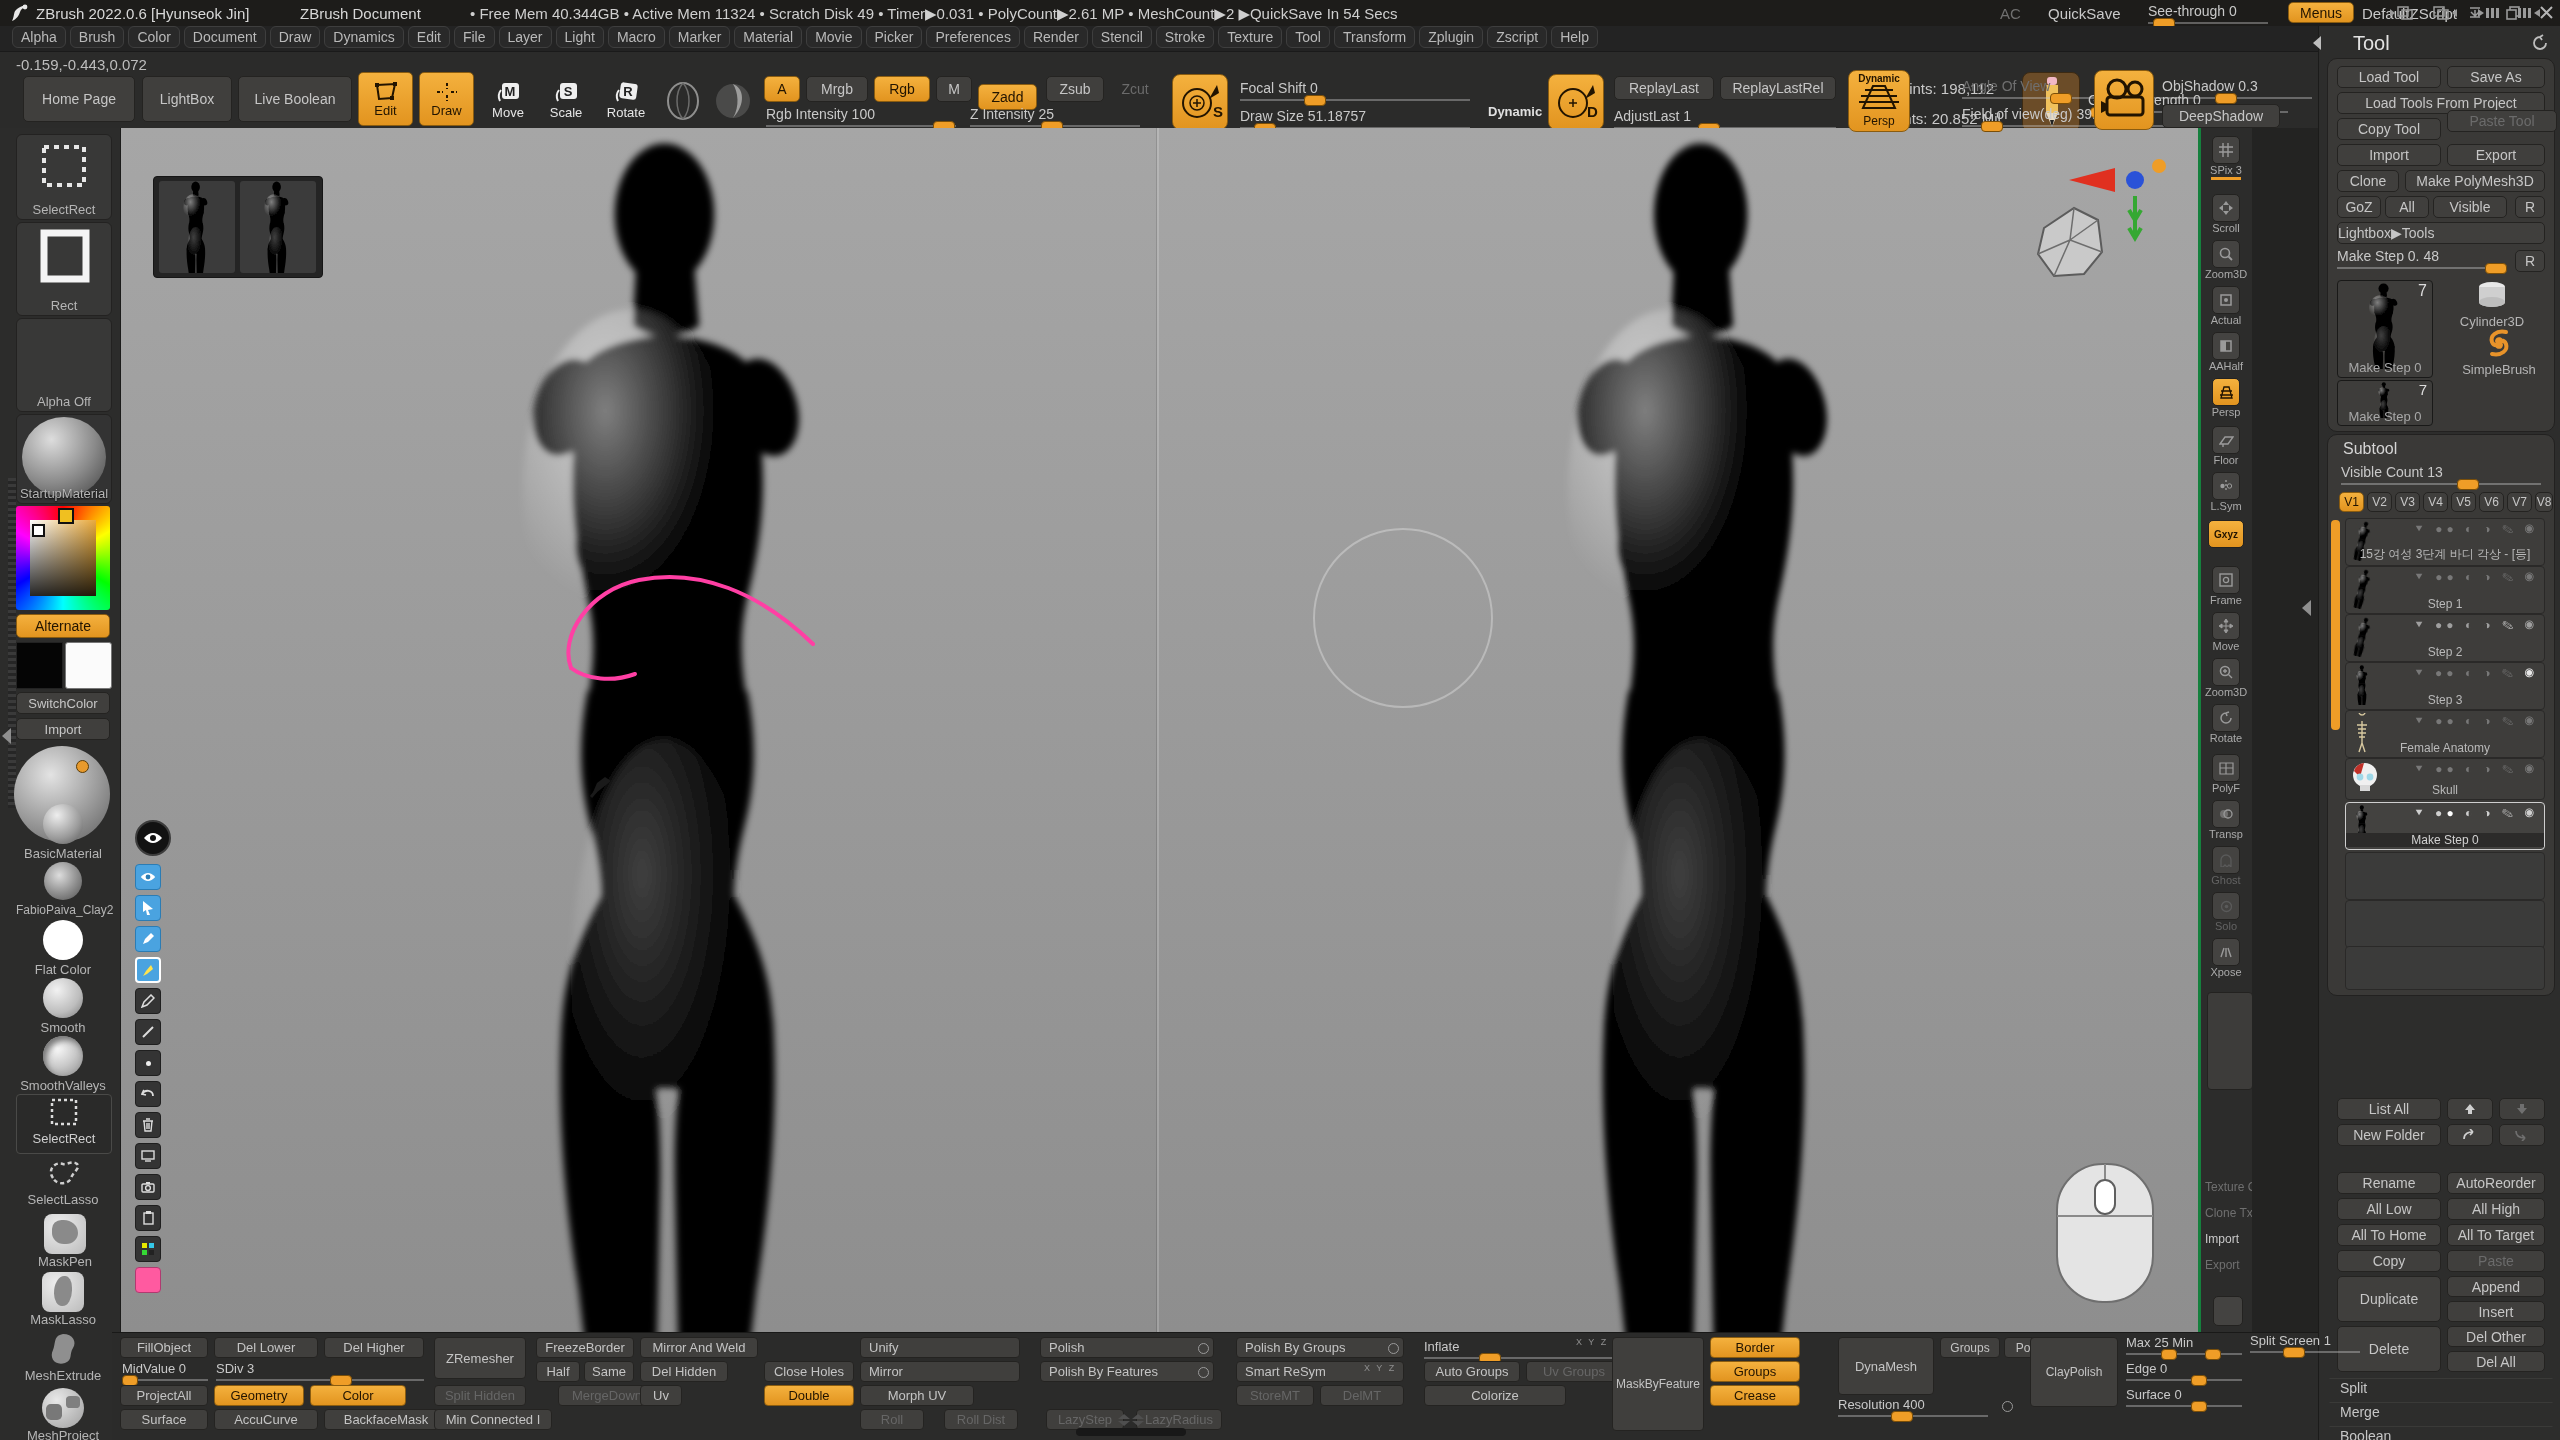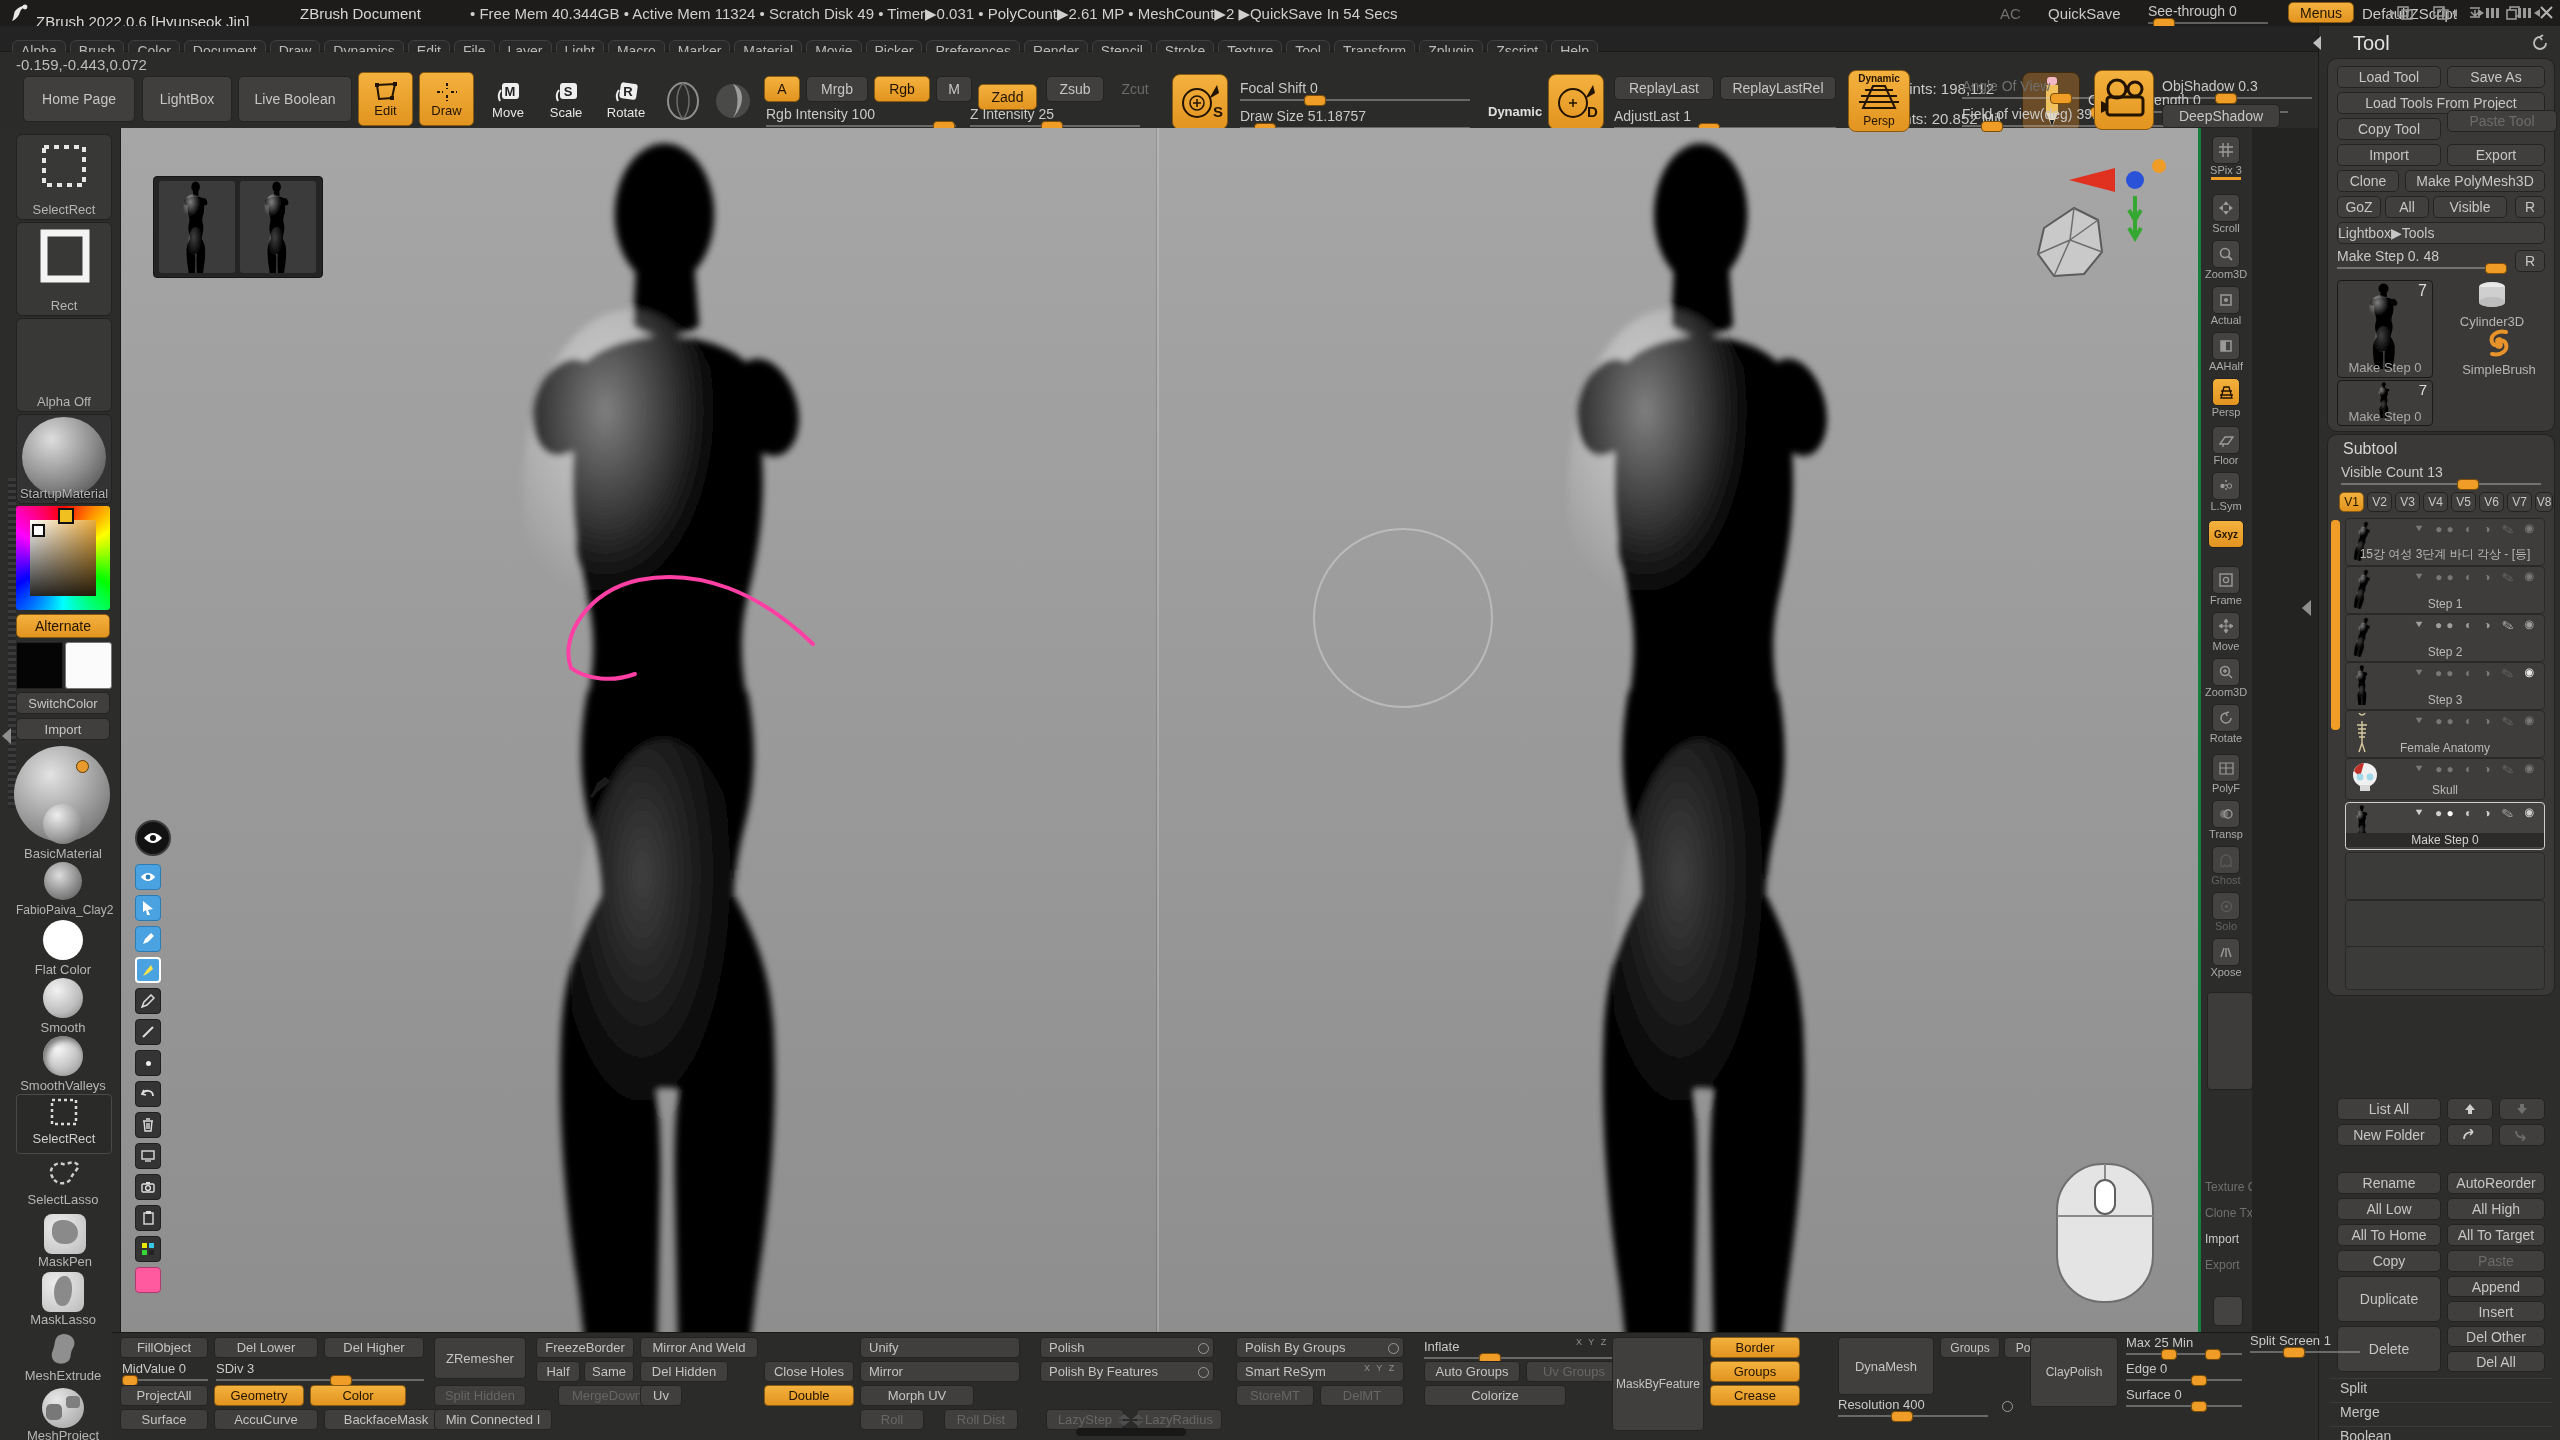--- a/index.html
+++ b/index.html
@@ -14,21 +14,21 @@
   .btn.flat{background:transparent;border-color:transparent}
   .lbl{position:absolute;color:#c9c9c9;font-size:14px;white-space:nowrap}
   .lbl.dim{color:#6f6f6f}
   .sl{position:absolute;color:#c9c9c9;font-size:14px;white-space:nowrap}
   .sl .tr{height:2px;background:rgba(200,200,200,.4);position:relative;margin-top:3px}
   .sl .hd{position:absolute;top:-4px;width:20px;height:9px;border-radius:4px;
           background:#ef9d27;border:1px solid #7a4e08}
   .sl.dim{color:#6f6f6f}
   .panelbox{position:absolute;background:#3a3937;border:1px solid #222120;border-radius:10px}
   .menu-item{display:inline-block;border:1px solid #3e3e3e;border-radius:6px;background:#292929;
-             color:#b9b9b9;font-size:14px;padding:2px 8px;margin:14px 2px;white-space:nowrap}
+             color:#b9b9b9;font-size:14px;padding:2px 8px;margin:0 2px;white-space:nowrap}
   .shelfitem{position:absolute;left:16px;width:94px;background:#383837;border:1px solid #232221;
              border-radius:6px;color:#b5b5b5;font-size:13px;text-align:center;overflow:hidden}
   .shelfitem .cap{position:absolute;bottom:2px;left:0;right:0;font-size:13px;color:#b5b5b5;white-space:nowrap}
   .stripitem{position:absolute;left:2206px;width:42px;text-align:center;color:#aaa;font-size:11px}
   .stripitem .ic{width:26px;height:26px;margin:0 auto;background:#444341;border:1px solid #232220;
                  border-radius:5px;display:flex;align-items:center;justify-content:center;color:#9a9a9a;font-size:13px}
   .stripitem.on .ic{background:linear-gradient(#f4b13e,#e2941f);color:#221400}
   .stripitem.dm{color:#636363}.stripitem.dm .ic{color:#5a5a5a}
   .subrow{position:absolute;left:2352px;width:198px;height:46px;background:#3e3d3b;
           border:1px solid #2a2928;border-radius:4px;overflow:hidden}
@@ -80,21 +80,21 @@
       </g>
     </symbol>
   </defs>
 </svg>
 
 <div class="abs" style="left:0;top:0;width:2560px;height:26px;background:#1d1c1a;border-bottom:1px solid #111">
   <svg class="abs" style="left:8px;top:3px" width="22" height="20" viewBox="0 0 22 20">
     <path d="M4,18 C7,12 5,9 9,6 C12,4 15,2 18,3 C15,5 13,6 12,9 C11,12 9,16 4,18 Z" fill="#e8e8e8"></path>
     <circle cx="17" cy="4" r="2.4" fill="#e8e8e8"></circle>
   </svg>
-  <span class="lbl" style="left:36px;top:13px;color:#d8d8d8;font-size:15px">ZBrush 2022.0.6 [Hyunseok Jin]</span>
+  <span class="lbl" style="left:36px;top:5px;color:#d8d8d8;font-size:15px">ZBrush 2022.0.6 [Hyunseok Jin]</span>
   <span class="lbl" style="left:300px;top:5px;color:#d8d8d8;font-size:15px">ZBrush Document</span>
   <span class="lbl" style="left:470px;top:5px;color:#cfcfcf;font-size:15px">• Free Mem 40.344GB • Active Mem 11324 • Scratch Disk 49 •  Timer▶0.031 • PolyCount▶2.61 MP  • MeshCount▶2   ▶QuickSave In 54 Secs</span>
   <span class="lbl dim" style="left:2000px;top:5px;font-size:15px">AC</span>
   <span class="lbl" style="left:2048px;top:5px;font-size:15px">QuickSave</span>
   <div class="sl" style="left:2148px;top:3px;width:120px">
     <span>See-through  0</span>
     <div class="tr">
         <div class="hd" style="left:4%"></div>
       </div>
   </div>

